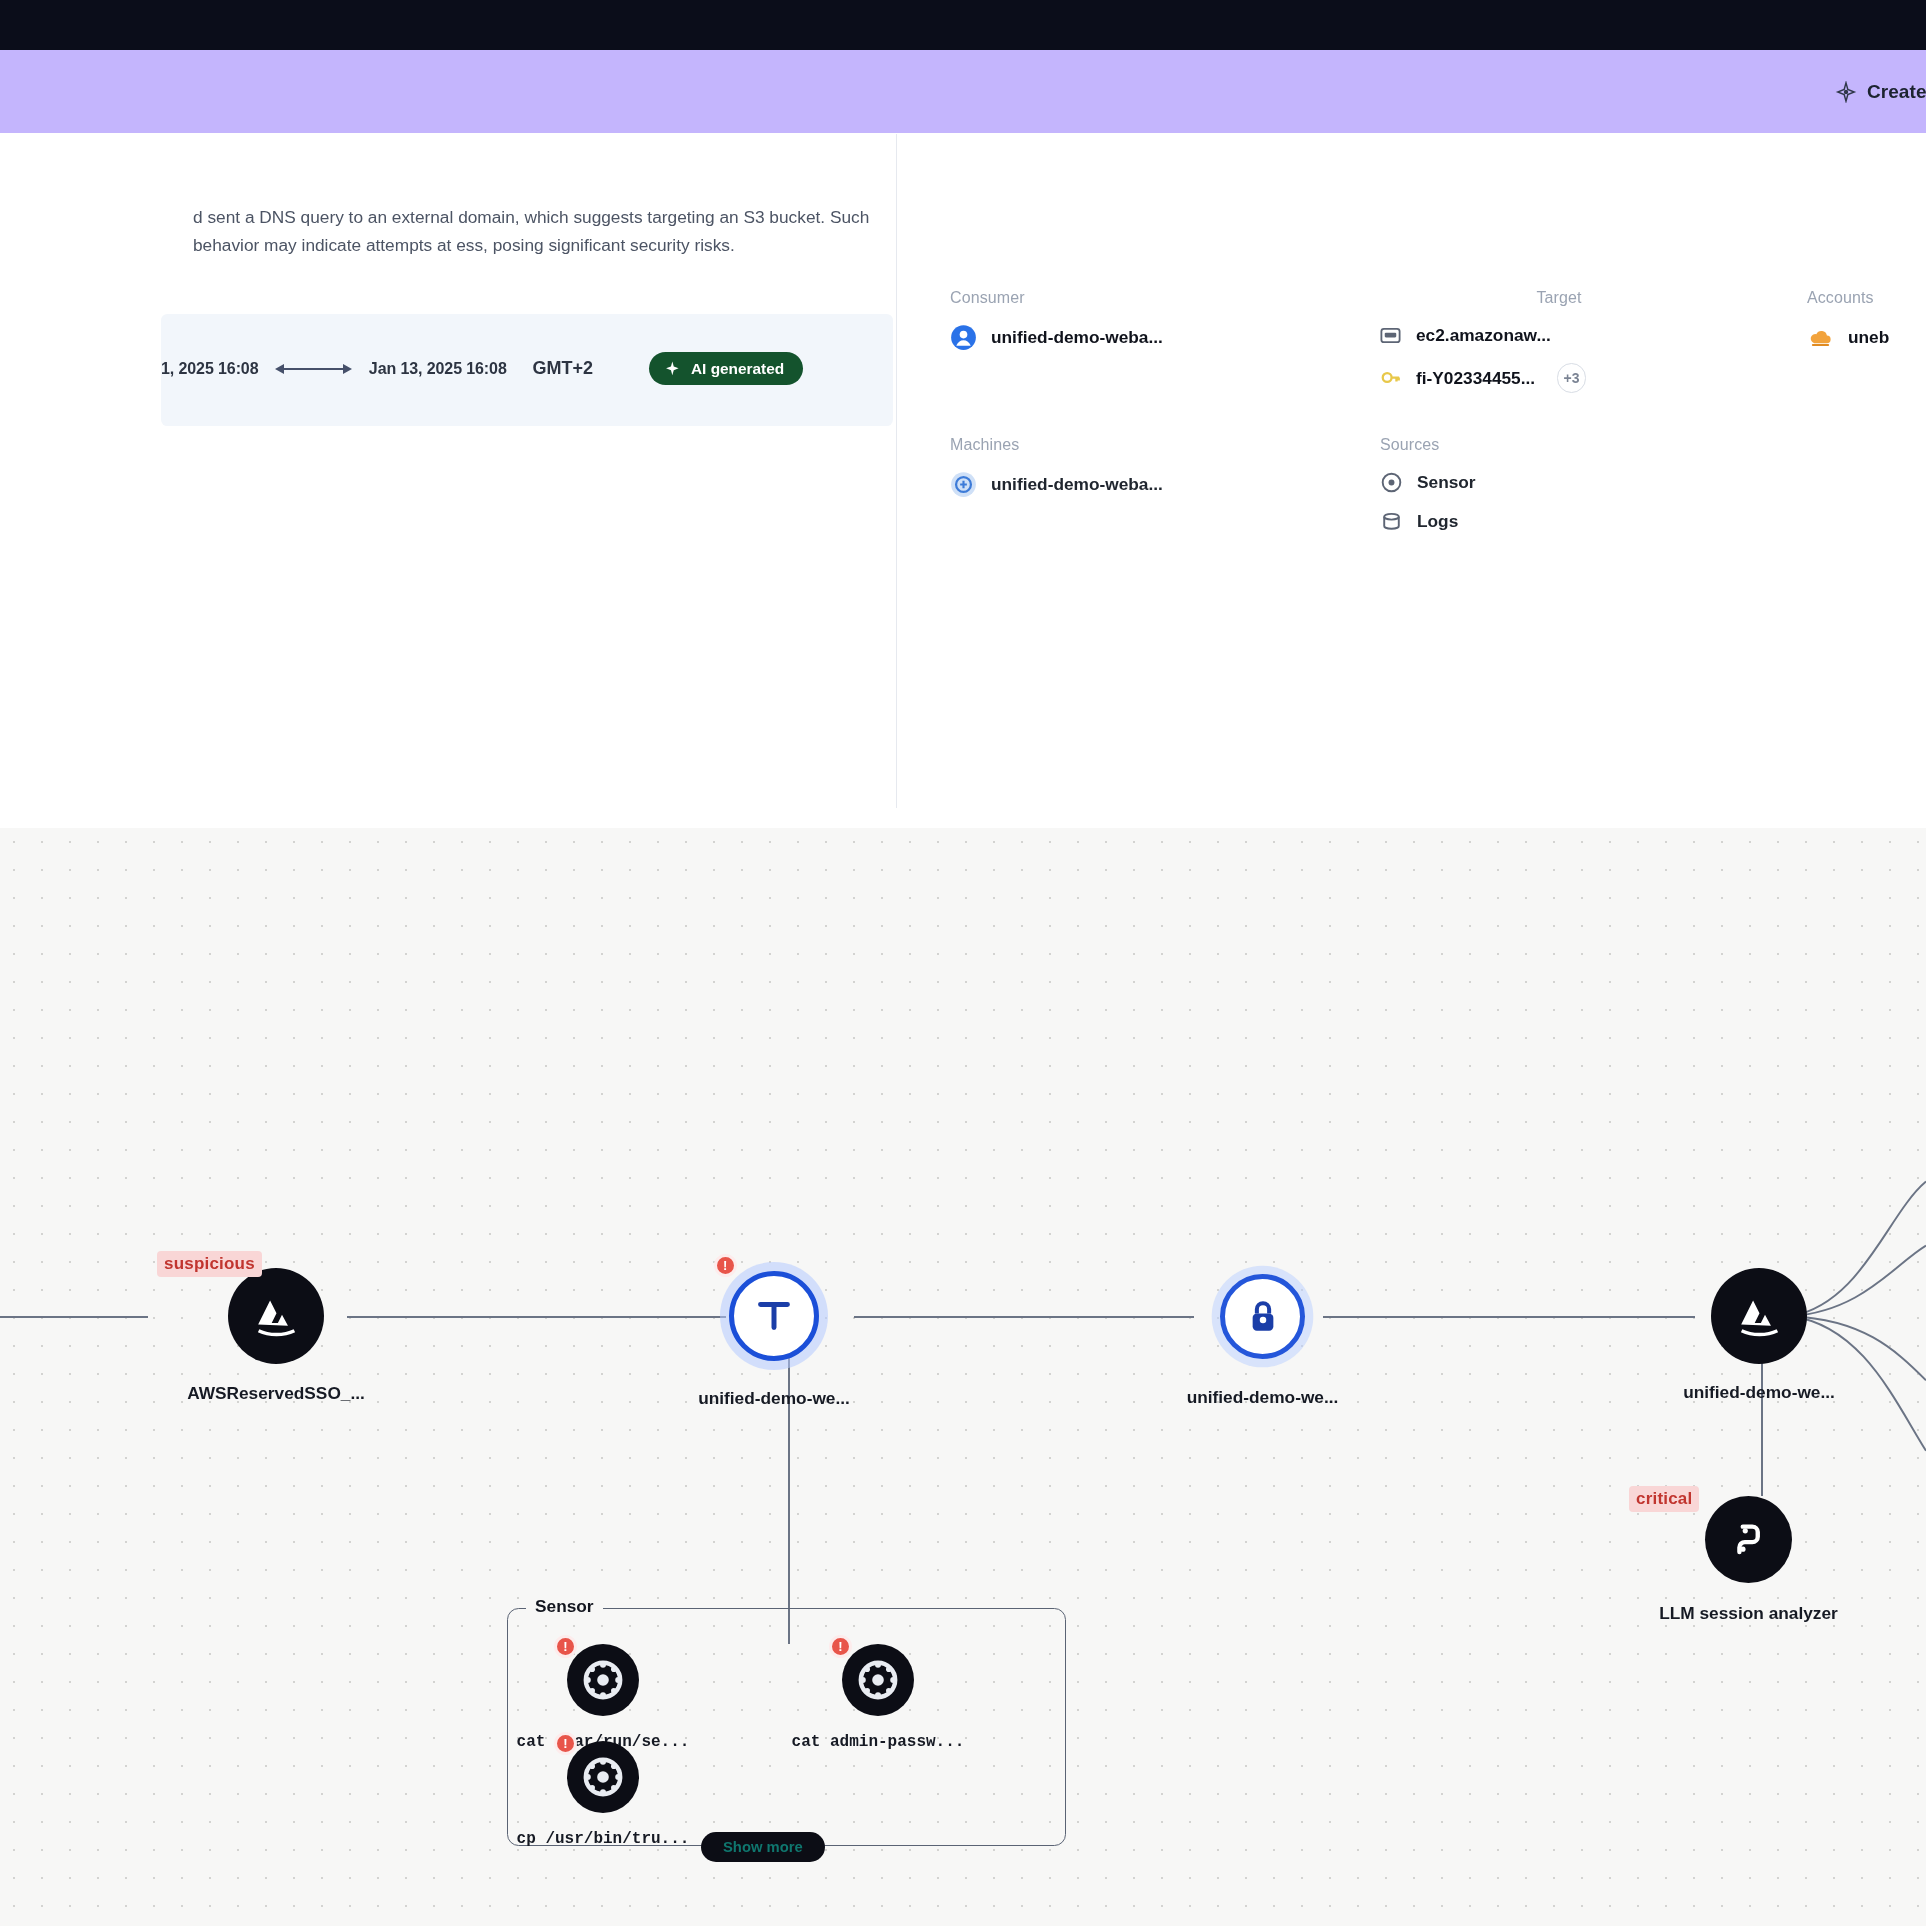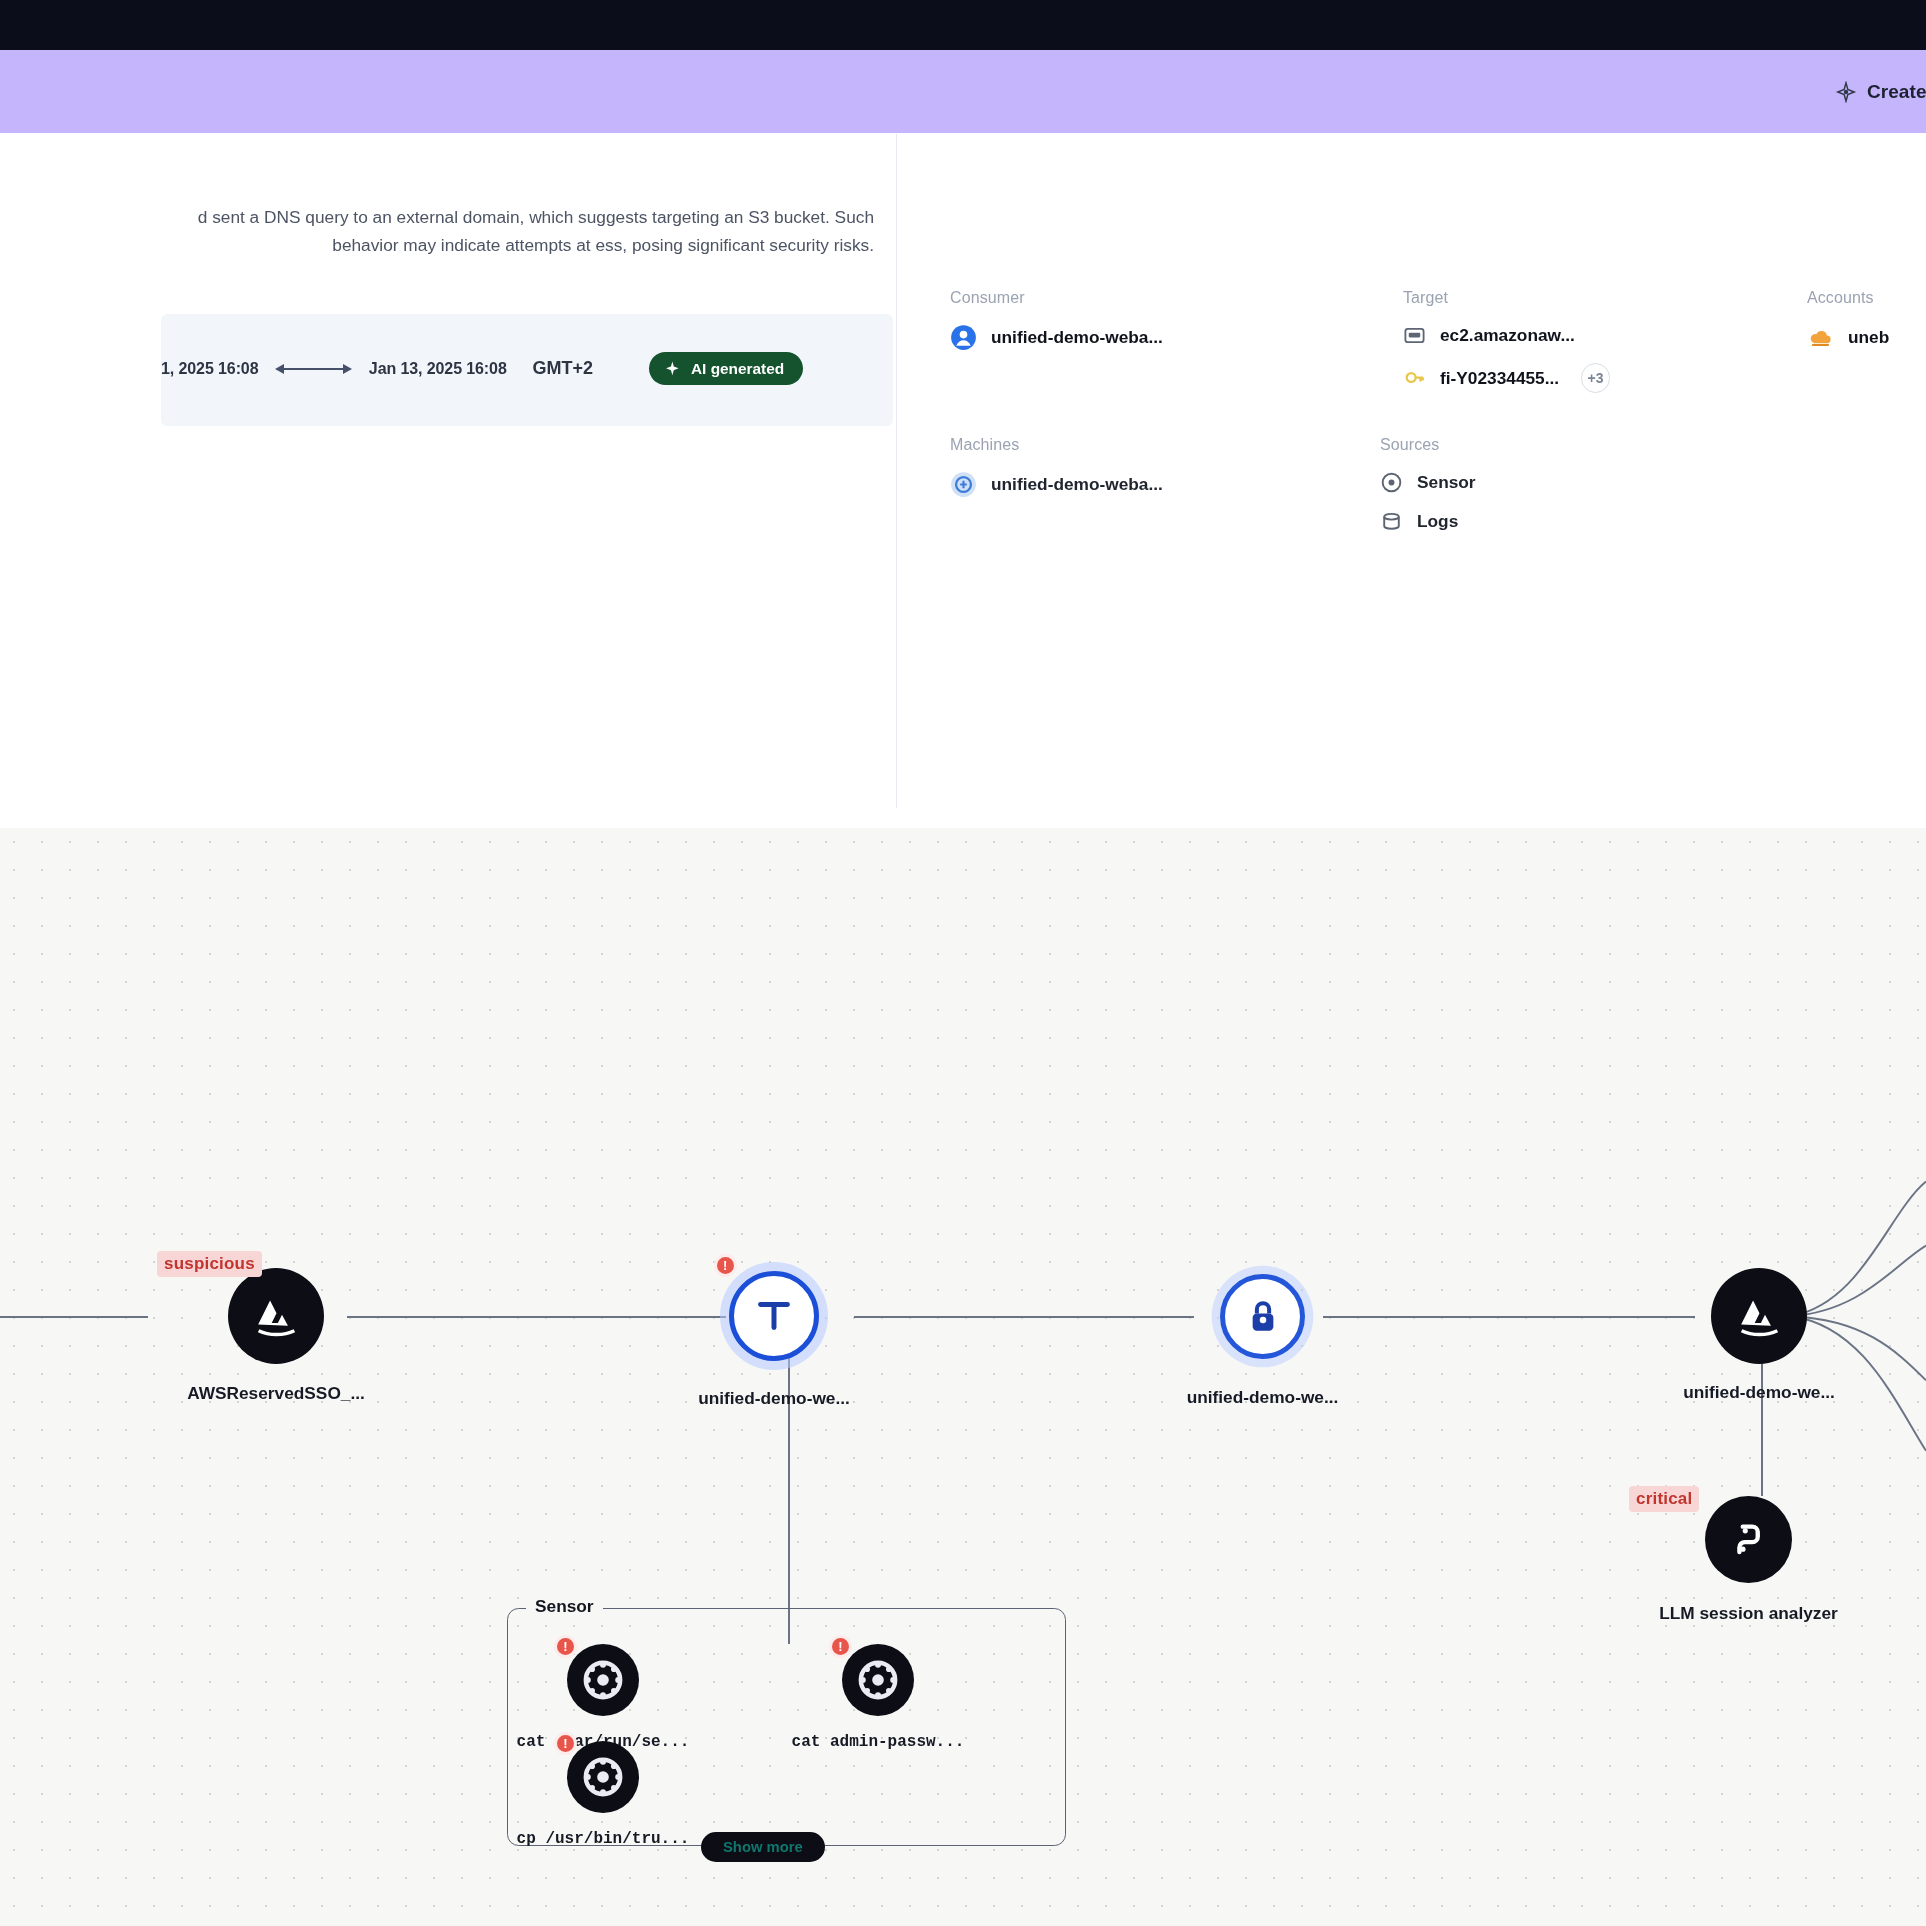--- a/index.html
+++ b/index.html
@@ -43,21 +43,21 @@
   }
   .alert-title {
     position: absolute; left: 193px; top: 19px;
     width: 706px;
     font-size: 22px; font-weight: 700; color: #10131c;
     letter-spacing: 0.1px;
   }
   .alert-desc {
     position: absolute; left: 193px; top: 69px;
     width: 681px;
-    font-size: 17.3px; line-height: 1.62; color: #4c5464; text-align: right;
+    font-size: 17.3px; line-height: 1.62; color: #4c5464;
   }
   .time-strip {
     position: absolute; left: 161px; top: 180px;
     width: 732px; height: 112px;
     background: #f2f6fb;
     border-radius: 6.4px;
   }
   .time-row {
     position: absolute; left: 161px; top: 218px;
     display: flex; align-items: center; gap: 16.7px;
@@ -104,21 +104,21 @@
     background: #e6e9ef;
   }
 
   
   .meta {
     position: absolute; left: 937px; top: 154px;
     width: 989px; height: 308px;
   }
   .meta-col { position: absolute; }
   .col-consumer { left: 13px;   top: 135px; width: 398px; }
-  .col-target   { left: 466px;  top: 135px; width: 360px; }
+  .col-target   { left: 442px;  top: 135px; width: 360px; text-align: center; }
   .col-accounts { left: 870px; top: 135px; width: 257px; }
   .col-machines { left: 13px;   top: 282px; width: 398px; }
   .col-sources  { left: 443px;  top: 282px; width: 360px; }
 
   .meta-label {
     font-size: 16px; color: #9aa3b2; font-weight: 400;
     margin-bottom: 16.7px; letter-spacing: 0.1px;
   }
   .meta-item {
     display: flex; align-items: center; gap: 14px;

